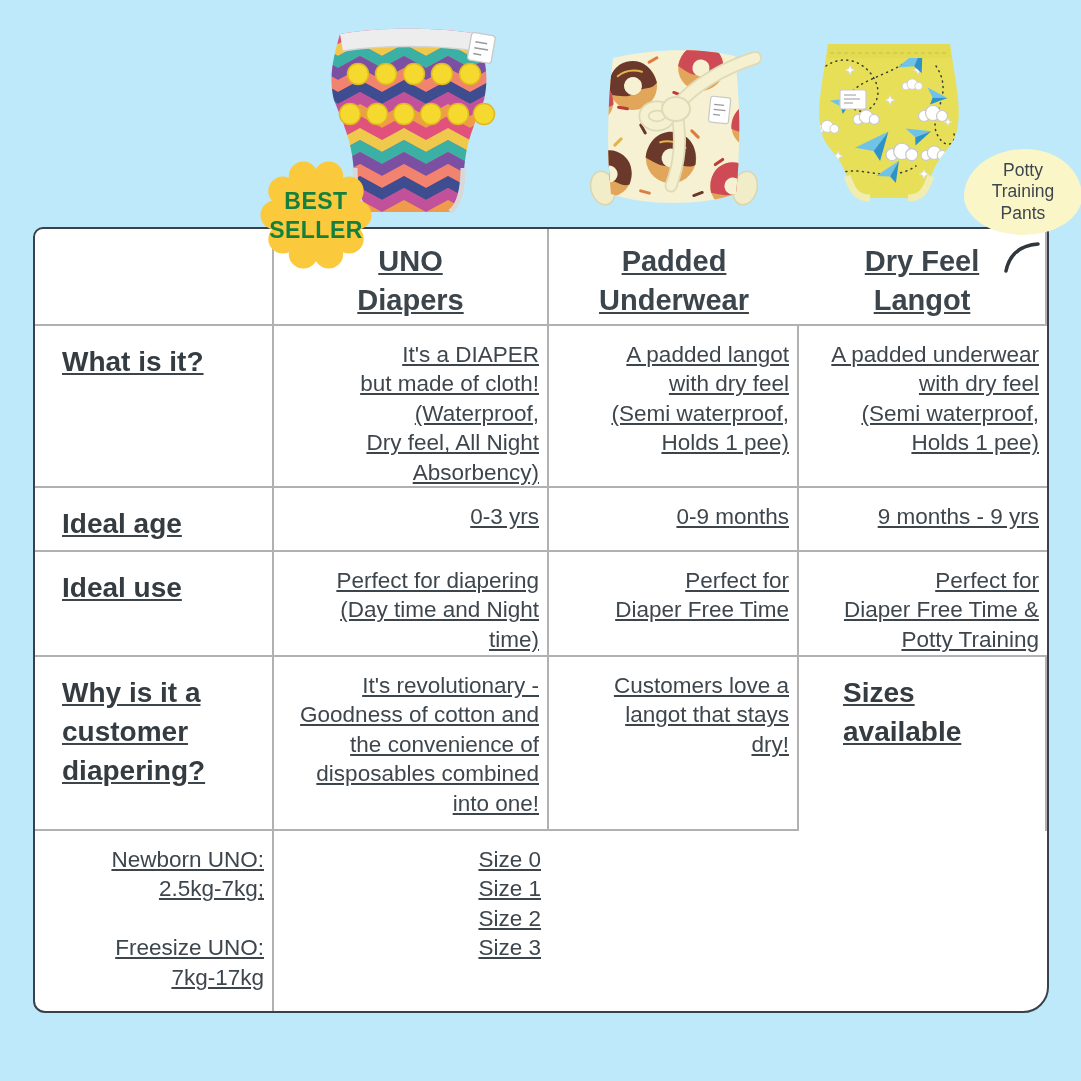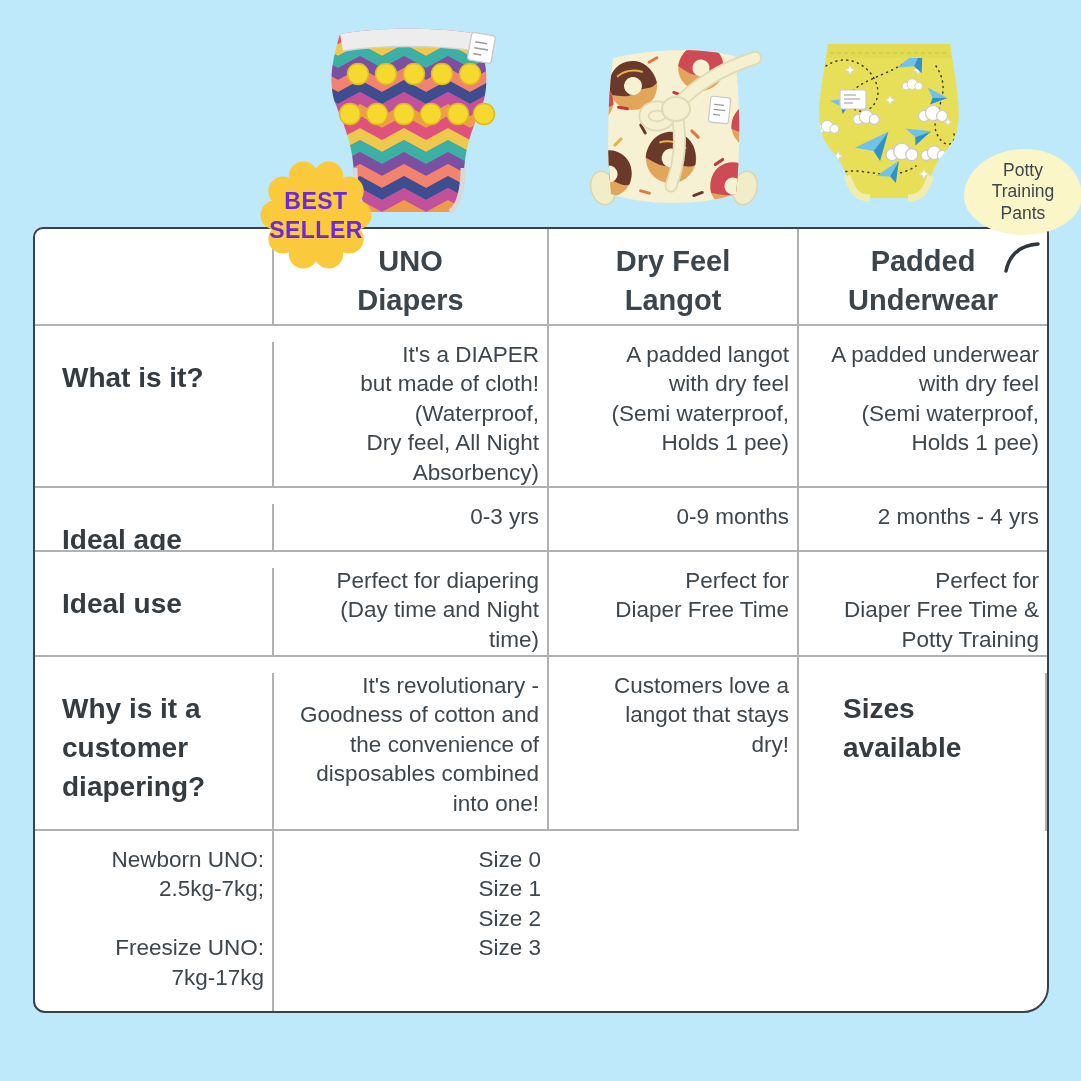--- a/index.html
+++ b/index.html
@@ -13,42 +13,43 @@
   .cmp-table{
     position:absolute;left:33px;top:227px;width:1016px;height:786px;
     background:#FFFFFF;
     border:2.5px solid #39424A;
     border-radius:10px 6px 26px 12px;
     box-sizing:border-box;
     display:grid;
     grid-template-columns:239px 275px 250px 1fr;
     grid-template-rows:97px 162px 64px 105px 174px 1fr;
     z-index:2;
+    text-decoration:underline;
   }
   .c{border-right:2px solid #B1B1B1;border-bottom:2px solid #B1B1B1;box-sizing:border-box;overflow:hidden;}
   .c.lastcol{border-right:none;}
   .c.lastrow{border-bottom:none;padding-left:44px;}
   .head-cell{
     font-size:29px;font-weight:bold;text-align:center;
     padding-top:13px;line-height:1.33;white-space:pre-line;color:#3C444C;
   }
   .label-cell{
     font-size:28px;font-weight:bold;text-align:left;
-    padding:16px 8px 0 27px;line-height:1.4;white-space:pre-line;color:#343B41;margin-top:16px;
+    padding:16px 8px 0 27px;line-height:1.4;white-space:pre-line;color:#343B41;
   }
   .body-cell{
     font-size:22.5px;text-align:right;
     padding:14px 8px 0;line-height:1.31;white-space:pre-line;color:#3E464D;
   }
   .badge{position:absolute;left:256px;top:156px;width:120px;height:120px;z-index:3;}
   .badge-text{
     position:absolute;inset:0;display:flex;flex-direction:column;
     align-items:center;justify-content:center;
     font-size:23px;font-weight:bold;line-height:1.25;letter-spacing:.5px;
-    color:#6d28d9;text-align:center;white-space:pre-line;
+    color:#15803d;text-align:center;white-space:pre-line;
   }
   .callout{
     position:absolute;left:964px;top:149px;width:118px;height:86px;z-index:3;
     background:#FBF6C8;border-radius:52% 48% 50% 50%/55% 55% 45% 45%;
     display:flex;align-items:center;justify-content:center;
   }
   .callout-text{
     font-size:17.5px;font-weight:normal;line-height:1.22;color:#3E464D;
     text-align:center;white-space:pre-line;
   }
@@ -256,44 +257,44 @@
   </div>
   <svg class="swoosh" width="44" height="38" viewBox="0 0 44 38">
     <path d="M8,33 Q13,8 40,6" stroke="#2F363C" stroke-width="3.5" fill="none" stroke-linecap="round"></path>
   </svg>
 
   <div class="cmp-table">
 
     <div class="c"></div>
     <div class="c head-cell">UNO
 Diapers</div>
+    <div class="c head-cell lastcol">Padded
+Underwear</div>
     <div class="c head-cell">Dry Feel
 Langot</div>
-    <div class="c head-cell lastcol">Padded
-Underwear</div>
 
     <div class="c label-cell">What is it?</div>
     <div class="c body-cell">It's a DIAPER
 but made of cloth!
 (Waterproof,
 Dry feel, All Night
 Absorbency)</div>
     <div class="c body-cell">A padded langot
 with dry feel
 (Semi waterproof,
 Holds 1 pee)</div>
     <div class="c body-cell lastcol">A padded underwear
 with dry feel
 (Semi waterproof,
 Holds 1 pee)</div>
 
     <div class="c label-cell">Ideal age</div>
     <div class="c body-cell">0-3 yrs</div>
     <div class="c body-cell">0-9 months</div>
-    <div class="c body-cell lastcol">2 months - 4 yrs</div>
+    <div class="c body-cell lastcol">9 months - 9 yrs</div>
 
     <div class="c label-cell">Ideal use</div>
     <div class="c body-cell">Perfect for diapering
 (Day time and Night
 time)</div>
     <div class="c body-cell">Perfect for
 Diaper Free Time</div>
     <div class="c body-cell lastcol">Perfect for
 Diaper Free Time &amp;
 Potty Training</div>

